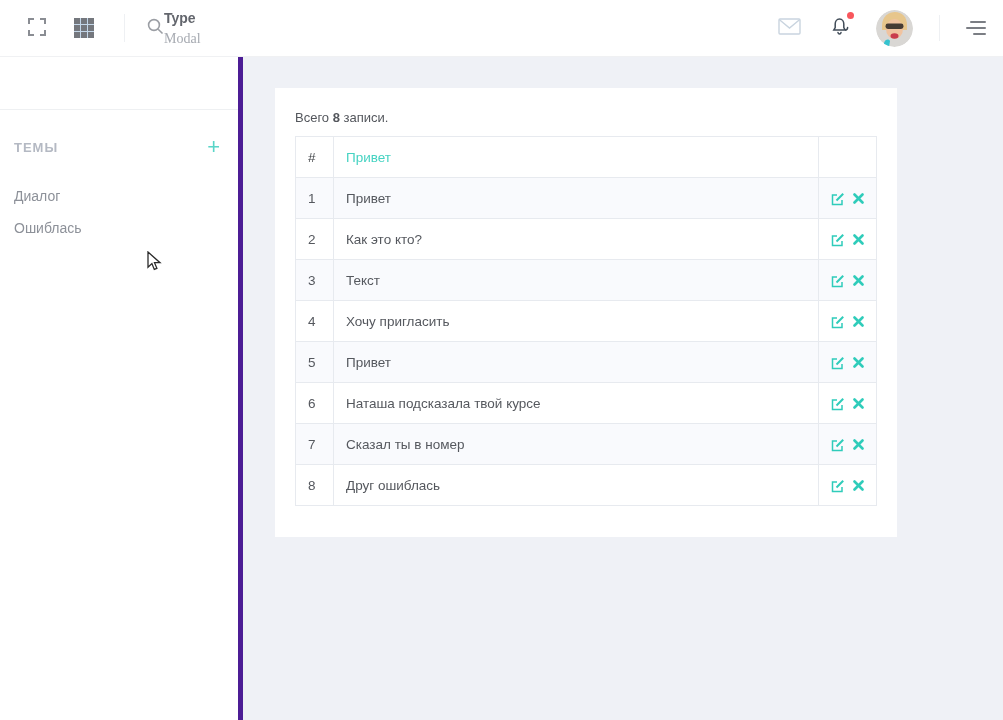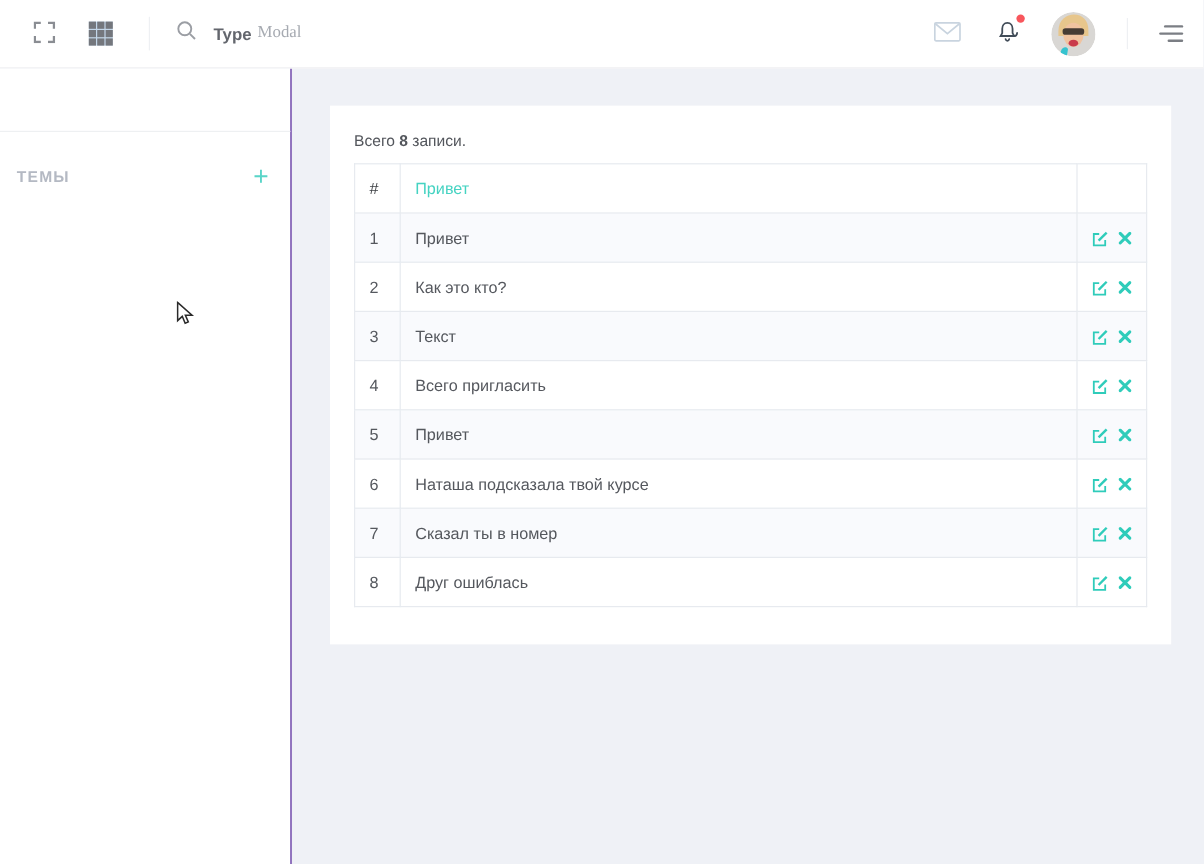--- a/index.html
+++ b/index.html
@@ -37,21 +37,21 @@
   }
   .grid-icon span { background: #74777d; }
 
   .v-divider {
     width: 1px; height: 28px; background: #eef0f3; margin: 0 0 0 30px;
   }
 
   .search-wrap {
     display: flex; align-items: center; margin-left: 22px;
   }
-  .search-text { margin-left: 14px; font-size: 14px; display: flex; gap: 5px; }
+  .search-text { font-size: 14px; display: flex; gap: 5px; flex-direction: column; }
   .search-typed { color: #63666d; font-weight: bold; }
   .search-hint { color: #a6aab1; font-family: Liberation Serif, serif; }
 
   .btn-mail { margin-right: 30px; }
   .btn-bell { margin-right: 0; position: relative; }
   .bell-dot {
     position: absolute; top: -4px; right: -4px;
     width: 7px; height: 7px; border-radius: 50%;
     background: #f8565c;
   }
@@ -67,21 +67,21 @@
   .burger { display: flex; flex-direction: column; align-items: flex-end; gap: 4px; }
   .burger i { display: block; height: 2px; background: #7b7e84; border-radius: 1px; }
   .burger i:nth-child(1) { width: 16px; }
   .burger i:nth-child(2) { width: 20px; }
   .burger i:nth-child(3) { width: 13px; }
 
   
   .sidebar {
     position: absolute; top: 57px; left: 0; bottom: 0; width: 243px;
     background: #ffffff;
-    border-right: 1px solid #4c1d95;
+    border-right: 5px solid #4c1d95;
     z-index: 5;
   }
   .sidebar-top {
     height: 53px; border-bottom: 1px solid #eef0f2;
   }
   .sidebar-section {
     padding: 28px 14px 0 14px;
   }
   .section-head {
     display: flex; align-items: center; justify-content: space-between;
@@ -99,21 +99,21 @@
     color: #8d9199; font-size: 14px; padding: 8px 0; cursor: pointer;
   }
 
   
   .main {
     position: absolute; top: 57px; left: 244px; right: 0; bottom: 0;
     background: #eff1f6;
   }
   .card {
     position: absolute; left: 31px; top: 31px;
-    width: 701px; min-height: 449px;
+    width: 622px; min-height: 449px;
     background: #ffffff;
     padding: 22px 20px 20px 20px;
   }
   .summary { font-size: 13px; color: #53565c; margin-bottom: 11px; }
   .summary b { font-weight: bold; }
 
   table.data-table {
     width: 100%; border-collapse: collapse;
     font-size: 13.5px; color: #55585e;
   }
@@ -226,20 +226,24 @@
   </div>
 </header>
 
 <aside class="sidebar">
   <div class="sidebar-top"></div>
   <div class="sidebar-section">
     <div class="section-head">
       <span class="section-title">ТЕМЫ</span>
       <button class="add-btn">+</button>
     </div>
+    <ul class="side-items">
+      <li class="side-item">Диалог</li>
+      <li class="side-item">Ошиблась</li>
+    </ul>
   </div>
 </aside>
 
 <main class="main">
   <section class="card">
     <p class="summary">
       <span>Всего</span>
       <b>8</b>
       <span>записи.</span>
     </p>
@@ -304,21 +308,21 @@
         <svg width="11" height="11" viewBox="0 0 11 11" fill="none" stroke="#2fccba" stroke-width="2.6" stroke-linecap="round">
           <path d="M1.5 1.5 L9.5 9.5"></path>
                   <path d="M9.5 1.5 L1.5 9.5"></path>
         </svg>
       </a>
     </td>
   </tr>
 
   <tr>
     <td class="cell-num">4</td>
-    <td class="cell-text">Всего пригласить</td>
+    <td class="cell-text">Хочу пригласить</td>
     <td class="cell-actions col-actions">
       <a class="action-link">
         <svg width="14" height="14" viewBox="0 0 14 14" fill="none" stroke="#2fccba" stroke-width="1.5">
           <path d="M11 8 L11 12.5 L1.5 12.5 L1.5 3 L6 3"></path>
           <path d="M5.5 8.5 L12.2 1.8" stroke-width="2"></path>
         </svg>
       </a>
       <a class="action-link">
         <svg width="11" height="11" viewBox="0 0 11 11" fill="none" stroke="#2fccba" stroke-width="2.6" stroke-linecap="round">
           <path d="M1.5 1.5 L9.5 9.5"></path>

